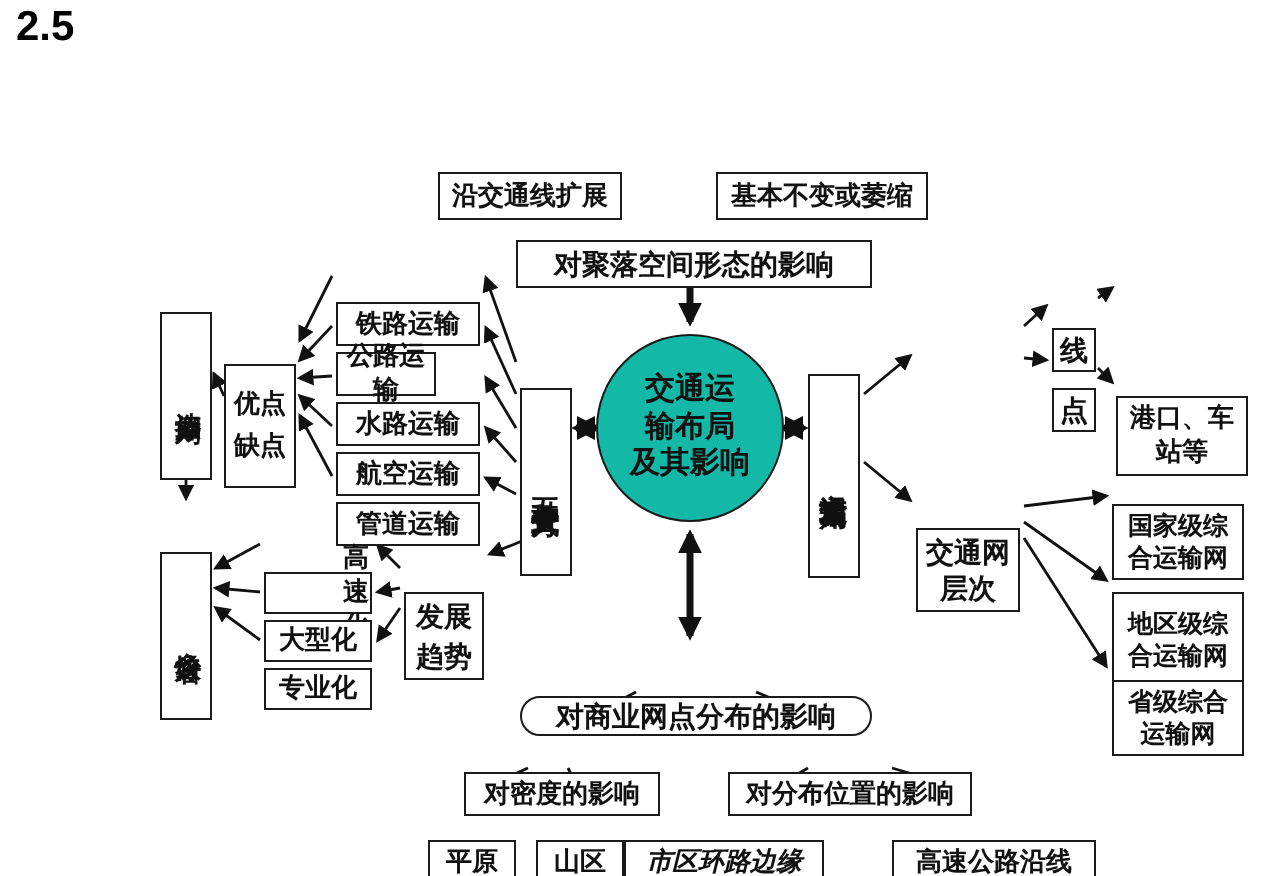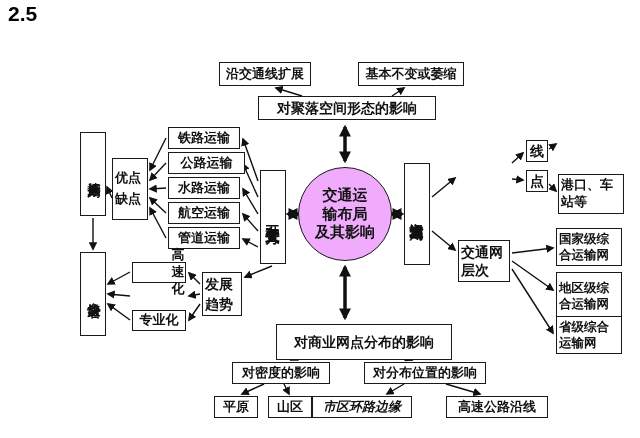--- a/index.html
+++ b/index.html
@@ -1,24 +1,24 @@
 <!DOCTYPE html>
 <html><head>
 <meta charset="utf-8">
 <style>
   html,body{margin:0;padding:0;background:#ffffff;}
   .canvas{position:relative;width:640px;height:438px;background:#ffffff;overflow:hidden;
           font-family:"Liberation Sans","DejaVu Sans",sans-serif;color:#111;}
   .title{position:absolute;left:8px;top:2px;font-size:21px;font-weight:bold;color:#000;}
   .box{position:absolute;box-sizing:border-box;border:1.5px solid #1a1a1a;background:#fff;
-       display:flex;align-items:center;justify-content:center;
-       font-weight:bold;font-size:13px;line-height:1.3;padding:1px 2px;word-break:break-all;}
+       display:flex;align-items:center;justify-content:center;text-align:center;
+       font-weight:bold;font-size:13px;line-height:1.3;padding:1px 2px;word-break:break-all;margin-top:24px;}
   .vert{writing-mode:vertical-rl;text-orientation:upright;letter-spacing:1px;}
   .circle{position:absolute;box-sizing:border-box;border:1.5px solid #1a1a1a;border-radius:50%;
-          background:#f0abfc;display:flex;align-items:center;justify-content:center;text-align:center;
+          background:#14b8a6;display:flex;align-items:center;justify-content:center;text-align:center;
           font-weight:bold;font-size:15px;line-height:1.25;white-space:pre-line;}
   svg.wires{position:absolute;left:0;top:0;pointer-events:none;}
   .thin{stroke:#111;stroke-width:1.4;}
   .bold{stroke:#111;stroke-width:3.5;}
   .f12{font-size:12.5px;}
   .f14{font-size:14px;}
 </style>
 </head>
 <body>
 
@@ -90,42 +90,43 @@
   <div class="circle" style="left:298px;top:167px;width:94px;height:94px;">交通运
 输布局
 及其影响</div>
 
   <div class="box" style="left:219px;top:62px;width:92px;height:24px;">沿交通线扩展</div>
   <div class="box" style="left:358px;top:62px;width:106px;height:24px;">基本不变或萎缩</div>
   <div class="box f14" style="left:258px;top:96px;width:178px;height:24px;">对聚落空间形态的影响</div>
 
   <div class="box vert f14" style="left:260px;top:170px;width:26px;height:94px;">五种主要方式</div>
   <div class="box" style="left:168px;top:127px;width:72px;height:22px;">铁路运输</div>
-  <div class="box" style="left:168px;top:152px;width:77px;height:22px;">公路运输</div>
+  <div class="box" style="left:168px;top:152px;width:50px;height:22px;">公路运输</div>
   <div class="box" style="left:168px;top:177px;width:72px;height:22px;">水路运输</div>
   <div class="box" style="left:168px;top:202px;width:72px;height:22px;">航空运输</div>
   <div class="box" style="left:168px;top:227px;width:72px;height:22px;">管道运输</div>
   <div class="box" style="left:112px;top:158px;width:36px;height:62px;line-height:1.6;">优点缺点</div>
   <div class="box vert" style="left:80px;top:132px;width:26px;height:84px;">选择原则</div>
   <div class="box vert" style="left:80px;top:252px;width:26px;height:84px;">多快好省</div>
 
   <div class="box f14" style="left:202px;top:272px;width:40px;height:44px;line-height:1.45;">发展趋势</div>
   <div class="box" style="left:132px;top:262px;width:54px;height:21px;padding-left:40px;">高速化</div>
+  <div class="box" style="left:132px;top:286px;width:54px;height:21px;">大型化</div>
   <div class="box" style="left:132px;top:310px;width:54px;height:21px;">专业化</div>
 
   <div class="box vert f14" style="left:404px;top:163px;width:26px;height:102px;">交通运输布局</div>
   <div class="box f14" style="left:526px;top:140px;width:22px;height:22px;">线</div>
   <div class="box f14" style="left:526px;top:170px;width:22px;height:22px;">点</div>
   <div class="box" style="left:558px;top:174px;width:66px;height:40px;">港口、车站等</div>
   <div class="box f14" style="left:458px;top:240px;width:52px;height:42px;">交通网层次</div>
   <div class="box f12" style="left:556px;top:228px;width:66px;height:38px;">国家级综合运输网</div>
   <div class="box f12" style="left:556px;top:272px;width:66px;height:48px;">地区级综合运输网</div>
   <div class="box f12" style="left:556px;top:316px;width:66px;height:38px;">省级综合运输网</div>
 
-  <div class="box f14" style="left:276px;top:324px;width:176px;height:36px;">对商业网点分布的影响</div>
+  <div class="box f14" style="left:260px;top:324px;width:176px;height:20px;border-radius:11px;">对商业网点分布的影响</div>
   <div class="box" style="left:232px;top:362px;width:98px;height:22px;">对密度的影响</div>
   <div class="box" style="left:364px;top:362px;width:122px;height:22px;">对分布位置的影响</div>
   <div class="box" style="left:214px;top:396px;width:44px;height:22px;">平原</div>
   <div class="box" style="left:268px;top:396px;width:44px;height:22px;">山区</div>
   <div class="box" style="left:312px;top:396px;width:100px;height:22px;font-style:italic;">市区环路边缘</div>
   <div class="box" style="left:446px;top:396px;width:102px;height:22px;">高速公路沿线</div>
 
 </div>
 
 </body></html>

